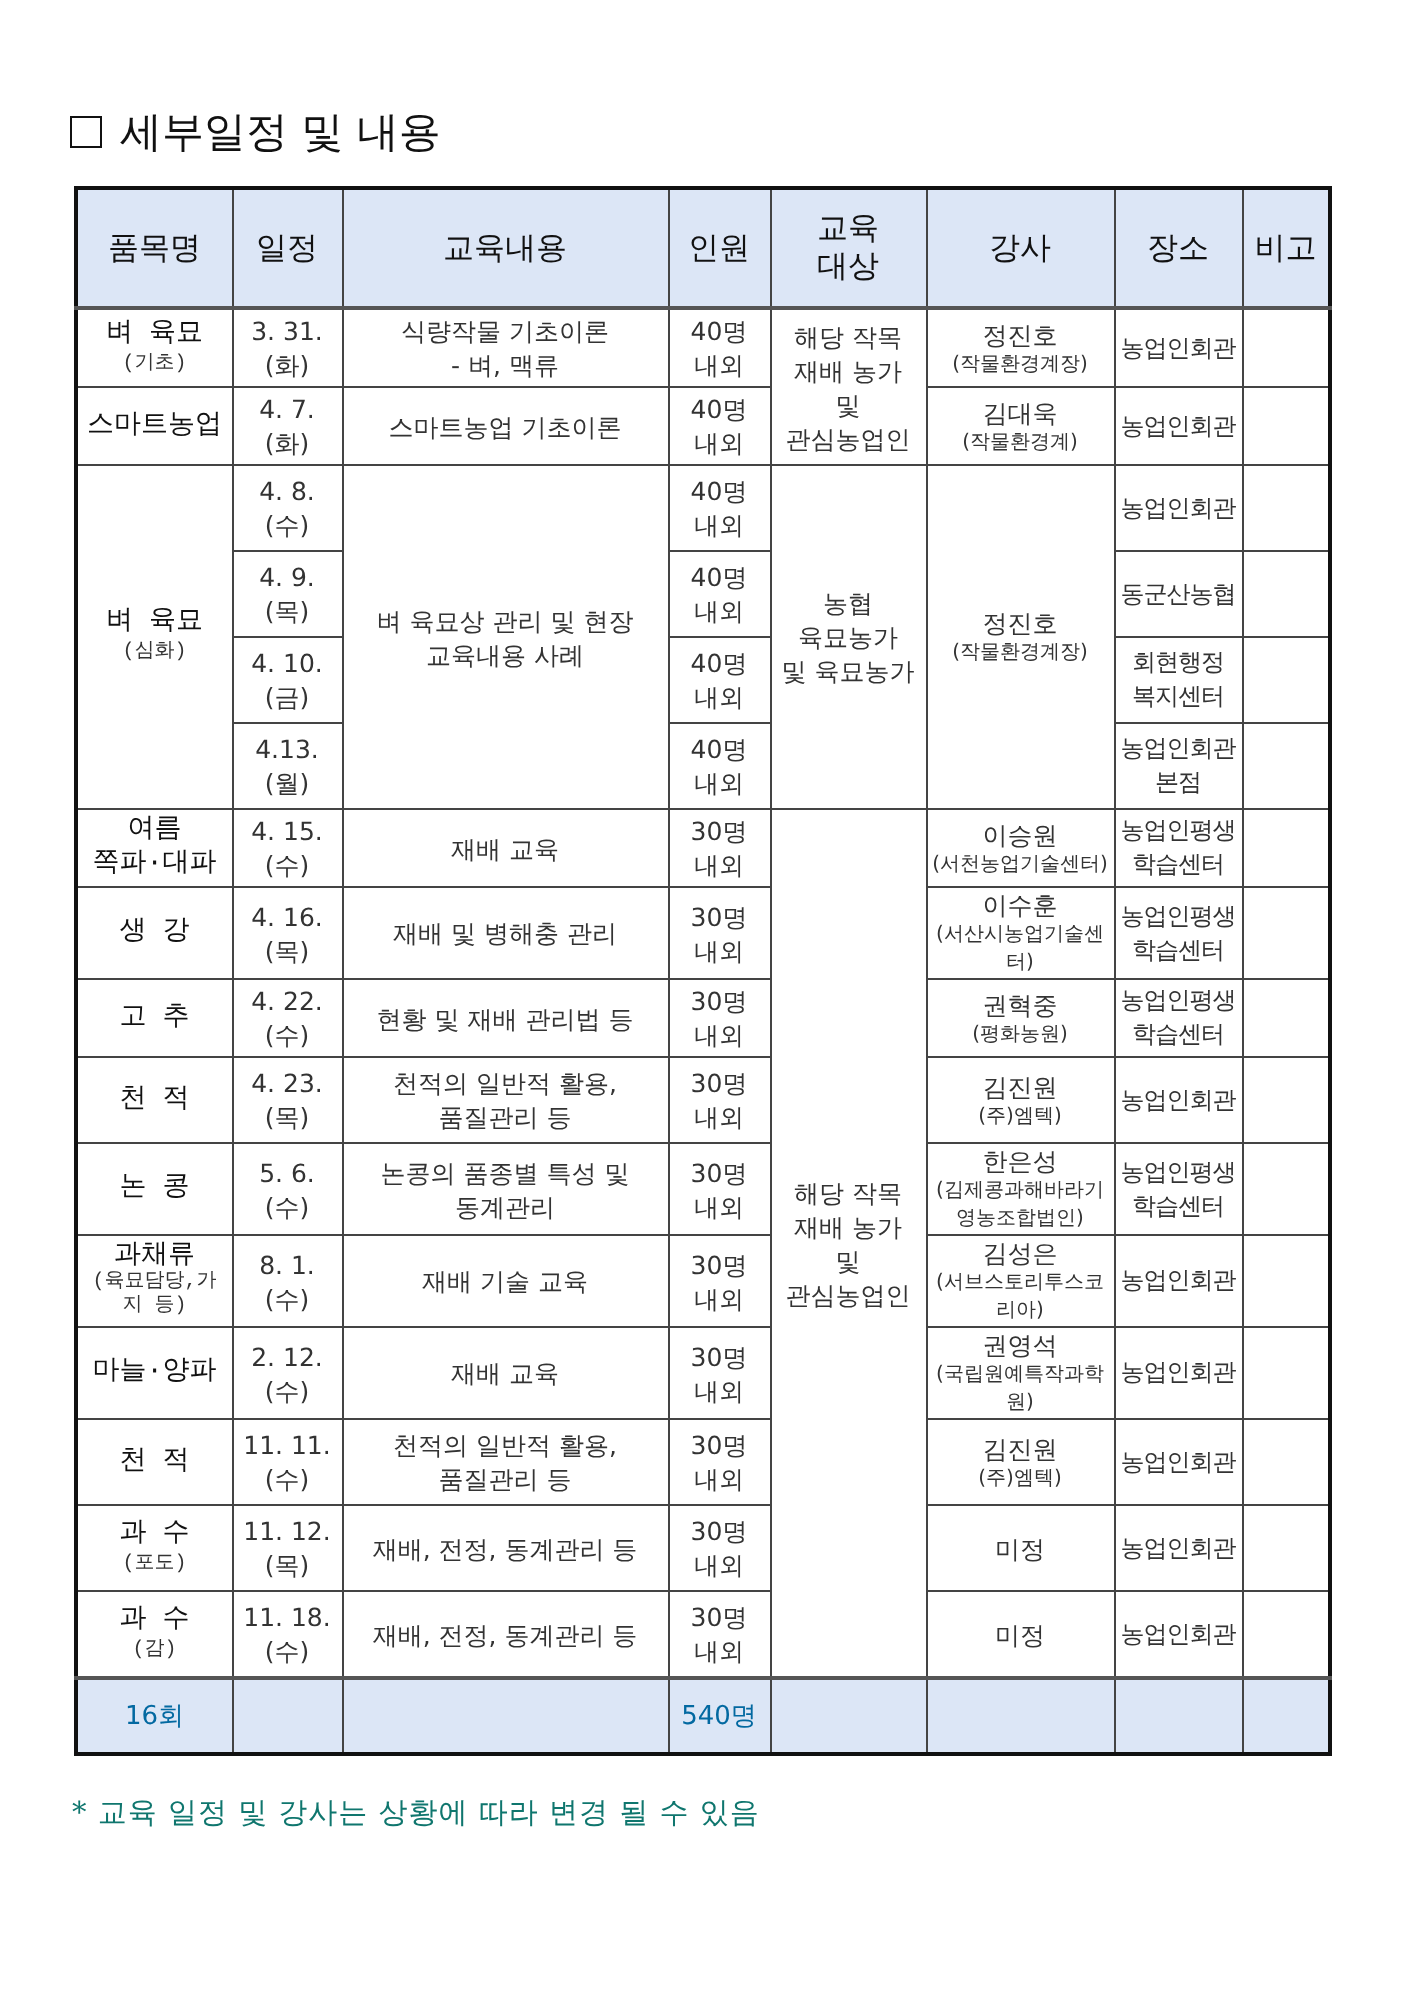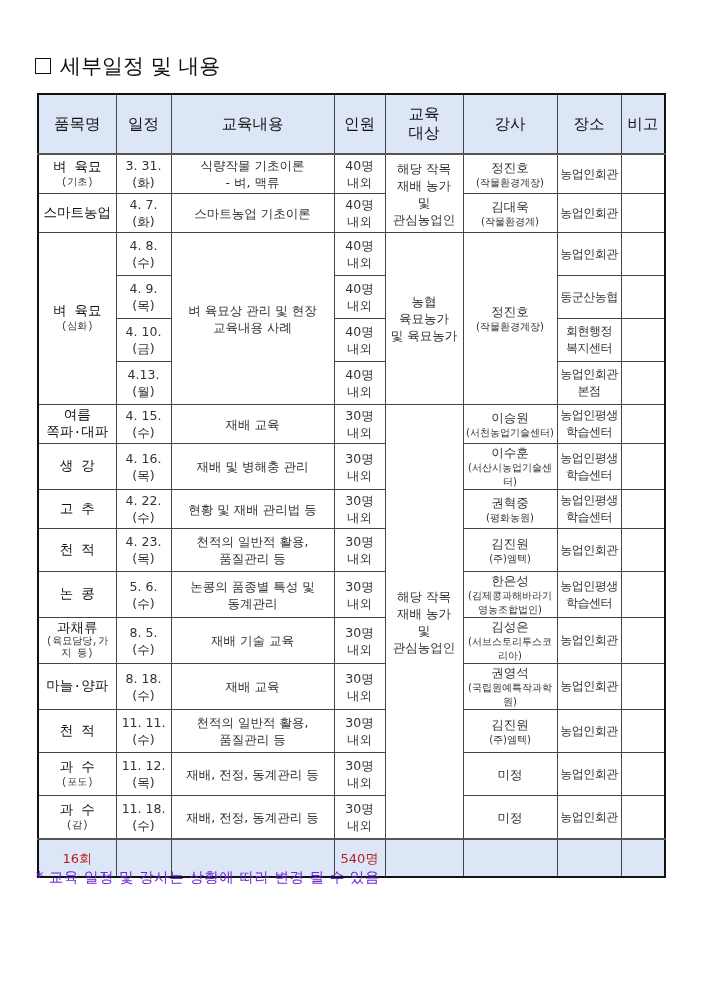--- a/index.html
+++ b/index.html
@@ -6,23 +6,23 @@
     body { width:707px; height:1000px; position:relative; font-family:"DejaVu Sans", sans-serif; color:#222; }
     .title { position:absolute; left:35px; top:52px; font-size:21px; font-weight:normal; color:#111; letter-spacing:0px; display:flex; align-items:center; }
     .title .box { display:inline-block; width:14px; height:14px; border:1.5px solid #111; margin-right:9px; }
     table { position:absolute; left:37px; top:93px; border-collapse:collapse; table-layout:fixed; width:627px; border:2.5px solid #111; }
     td, th { border:1px solid #444; text-align:center; vertical-align:middle; padding:0; font-size:12.5px; line-height:17px; font-weight:normal; color:#333; }
     th { background:#dce6f6; font-size:15.5px; height:58px; color:#111; border-bottom:2px solid #555; line-height:19px; }
     td .sub { display:block; font-size:10px; line-height:14px; color:#333; }
     td.item { font-size:13.5px; color:#111;font-family:Liberation Mono, monospace; }
     tr.r2 td { height:38px; }
     tr.hint td { height:42px; }
-    tr.total td { background:#dce6f6; height:36px; border-top:2px solid #555; font-size:13px; color:#b91c1c; }
+    tr.total td { background:#dce6f6; height:36px; border-top:2px solid #555; font-size:13px; color:#0369a1; }
     td.place { font-size:12px; letter-spacing:-0.5px; }
-    .note { position:absolute; left:36px; top:868px; font-family:"DejaVu Serif", serif; font-size:14.5px; color:#6d28d9; letter-spacing:0.5px; }
+    .note { position:absolute; left:36px; top:897px; font-family:"DejaVu Serif", serif; font-size:14.5px; color:#0f766e; letter-spacing:0.5px; }
   </style>
 </head>
 <body>
 
 <div class="title">
   <span class="box"></span>
   <span>세부일정 및 내용</span>
 </div>
 
 <table>
@@ -148,31 +148,31 @@
     <td class="place"><span>농업인평생</span><br><span>학습센터</span></td>
     <td></td>
   </tr>
 
   <tr class="hint">
     <td class="item">
           <span style="display:block;line-height:14px">과채류</span>
           <span class="sub" style="line-height:12px">(육묘담당,가</span>
           <span class="sub" style="line-height:12px">지 등)</span>
         </td>
-    <td><span>8. 5.</span><br><span>(수)</span></td>
+    <td><span>8. 1.</span><br><span>(수)</span></td>
     <td>재배 기술 교육</td>
     <td><span>30명</span><br><span>내외</span></td>
     <td><span>김성은</span><span class="sub">(서브스토리투스코리아)</span></td>
     <td class="place">농업인회관</td>
     <td></td>
   </tr>
 
   <tr class="hint">
     <td class="item">마늘·양파</td>
-    <td><span>8. 18.</span><br><span>(수)</span></td>
+    <td><span>2. 12.</span><br><span>(수)</span></td>
     <td>재배 교육</td>
     <td><span>30명</span><br><span>내외</span></td>
     <td><span>권영석</span><span class="sub">(국립원예특작과학원)</span></td>
     <td class="place">농업인회관</td>
     <td></td>
   </tr>
 
   <tr class="hint">
     <td class="item">천 적</td>
     <td><span>11. 11.</span><br><span>(수)</span></td>

